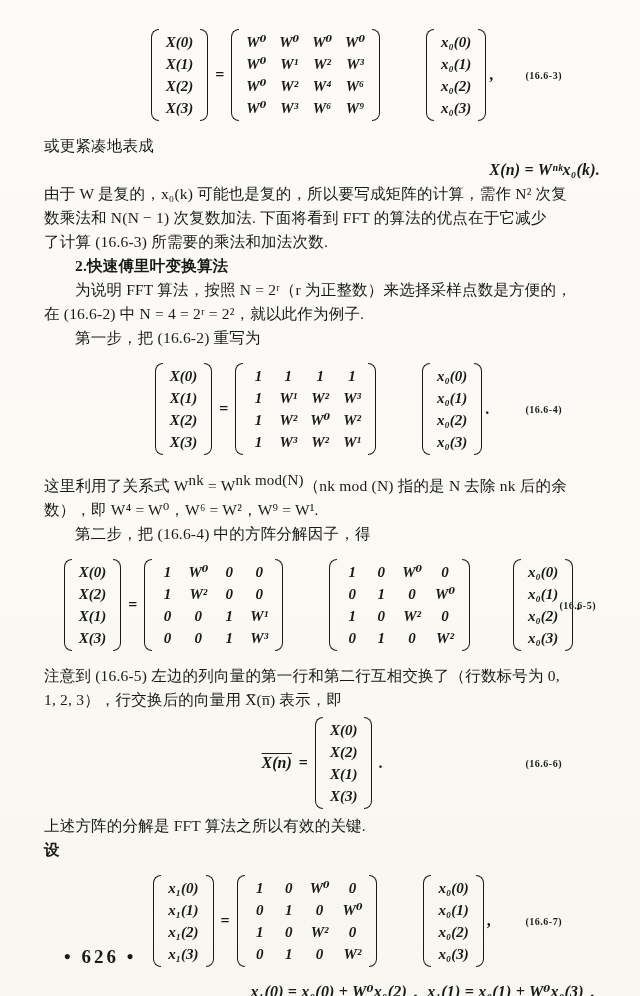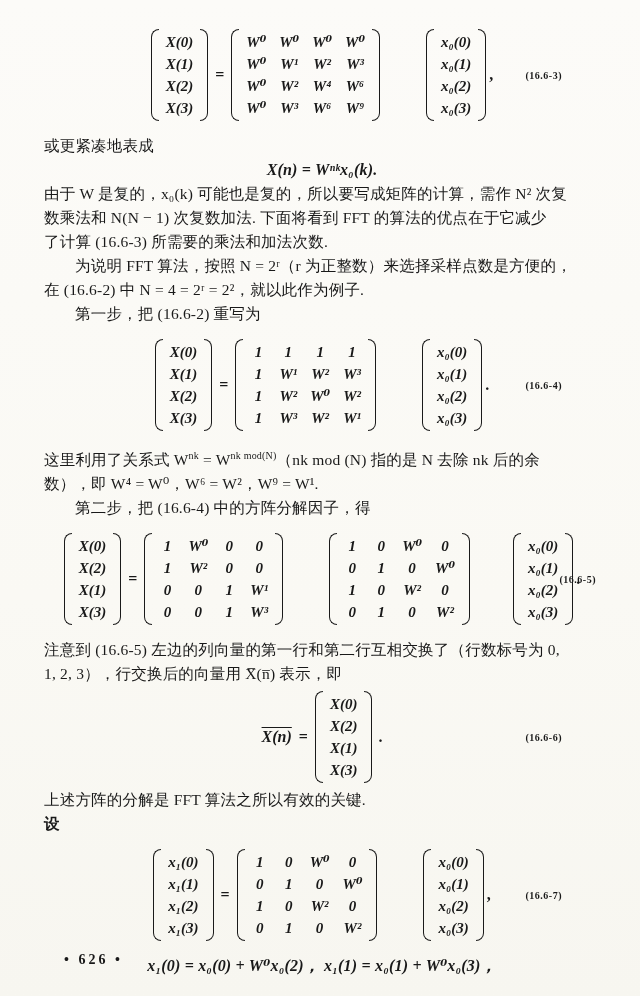--- a/index.html
+++ b/index.html
@@ -7,41 +7,41 @@
     width:640px;height:996px;overflow:hidden;
     background:#fbfaf6;color:#191919;
     font-family:"Liberation Serif","DejaVu Serif",serif;
   }
   .page{position:relative;width:640px;height:996px;box-sizing:border-box;
         padding:16px 40px 0 44px;
         background:linear-gradient(180deg,#fcfbf8 0%,#faf9f4 60%,#f7f6f0 100%);}
   .txt{font-size:15.5px;line-height:24px;letter-spacing:.2px;}
   .ind{text-indent:2em;}
   .bold{font-weight:bold;}
-  .center{text-align:center;}
+  .center{text-align:right;}
   .mathline{font-style:italic;font-weight:bold;font-size:16px;}
   
   .eqrow{position:relative;display:flex;align-items:center;margin:5px 0;}
   .eqmain{display:flex;align-items:center;margin:0 auto;gap:5px;}
   .matrix{display:flex;align-items:stretch;}
   .paren{width:7px;border:1.6px solid #1a1a1a;flex:0 0 7px;}
   .pl{border-right:none;border-radius:11px 0 0 11px;}
   .pr{border-left:none;border-radius:0 11px 11px 0;}
   .mgrid{display:grid;align-content:center;column-gap:13px;row-gap:0;
          padding:2px 7px;font-style:italic;font-weight:bold;font-size:15px;}
   .mgrid .mcell{height:22px;display:flex;align-items:center;justify-content:center;min-width:16px;}
   .op{font-weight:bold;font-size:16px;padding:0 2px;}
   .trail{font-weight:bold;align-self:center;margin-left:1px;}
   .eqlabel{position:absolute;right:38px;top:50%;transform:translateY(-50%);
            font-weight:bold;font-size:10px;letter-spacing:.5px;font-family:Liberation Serif, serif;}
   .eqlabel.tight{right:4px;text-align:center;}
   .tug{margin:8px -3px;padding-left:44px;} 
   .ovl{text-decoration:overline;}
-  sup{font-size:10px;}
-  .pageno{position:absolute;left:64px;bottom:28px;font-size:14px;
+  sup{font-size:15px;}
+  .pageno{position:absolute;left:64px;bottom:28px;font-size:19px;
           font-weight:bold;letter-spacing:3px;}
 </style>
 </head>
 <body>
 
 <div class="page">
 
   <div class="eqrow">
     <div class="eqmain">
       <div class="matrix">
@@ -94,20 +94,21 @@
 
   <div class="txt">或更紧凑地表成</div>
   <div class="txt center mathline">X(n) = Wⁿᵏx₀(k).</div>
 
   <div class="txt">
     <div>由于 W 是复的，x₀(k) 可能也是复的，所以要写成矩阵的计算，需作 N² 次复</div>
     <div>数乘法和 N(N − 1) 次复数加法. 下面将看到 FFT 的算法的优点在于它减少</div>
     <div>了计算 (16.6-3) 所需要的乘法和加法次数.</div>
   </div>
 
+  <div class="txt ind bold">2.快速傅里叶变换算法</div>
 
   <div class="txt">
     <div class="ind">为说明 FFT 算法，按照 N = 2ʳ（r 为正整数）来选择采样点数是方便的，</div>
     <div>在 (16.6-2) 中 N = 4 = 2ʳ = 2²，就以此作为例子.</div>
   </div>
 
   <div class="txt ind">第一步，把 (16.6-2) 重写为</div>
 
   <div class="eqrow">
     <div class="eqmain">

